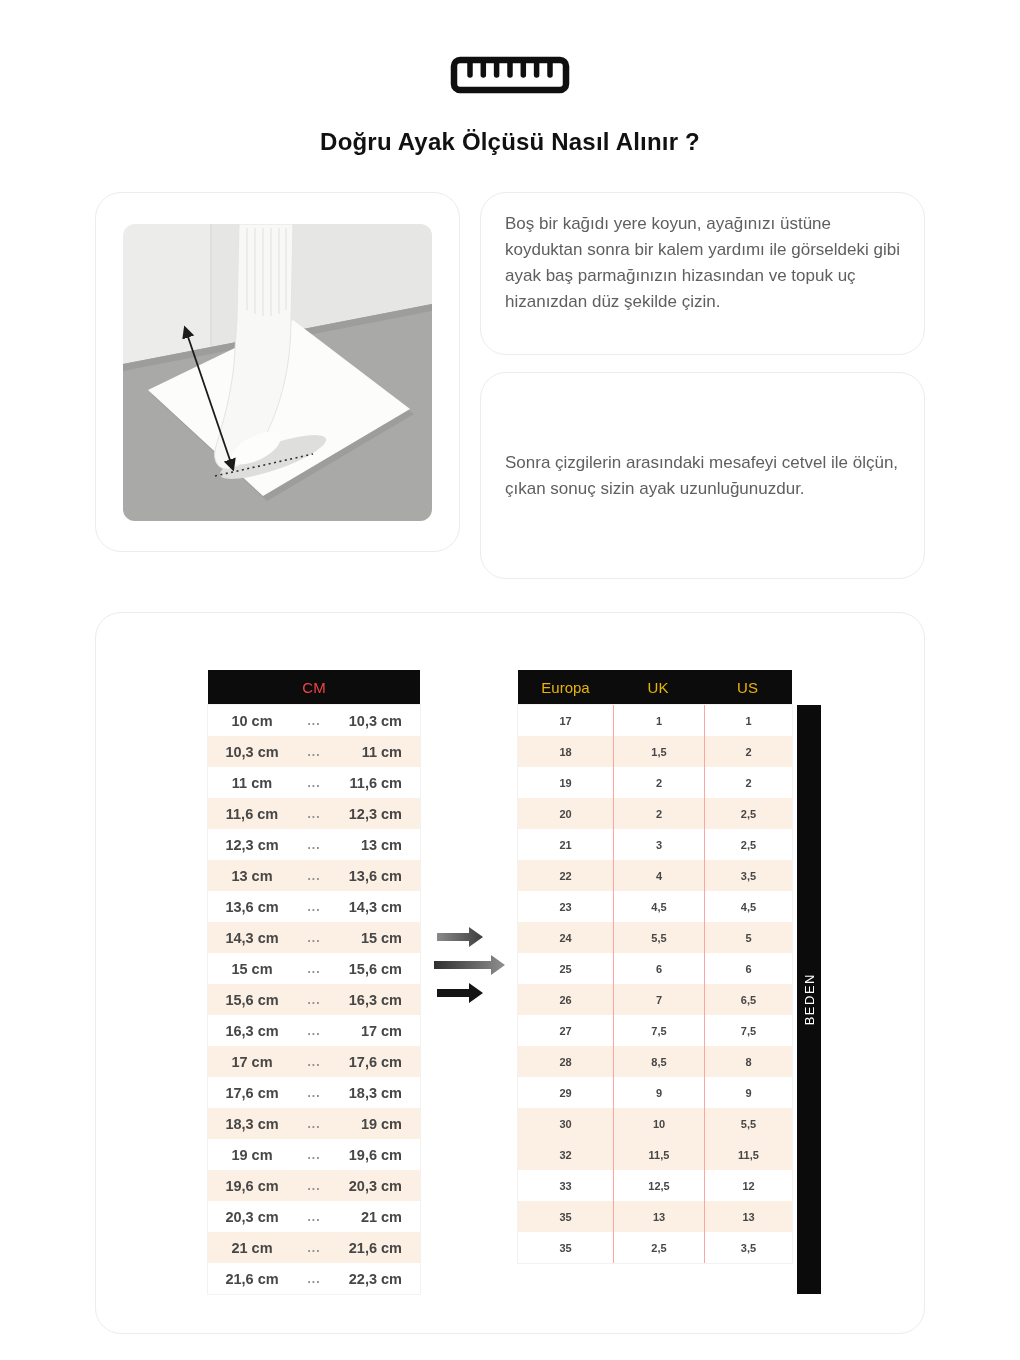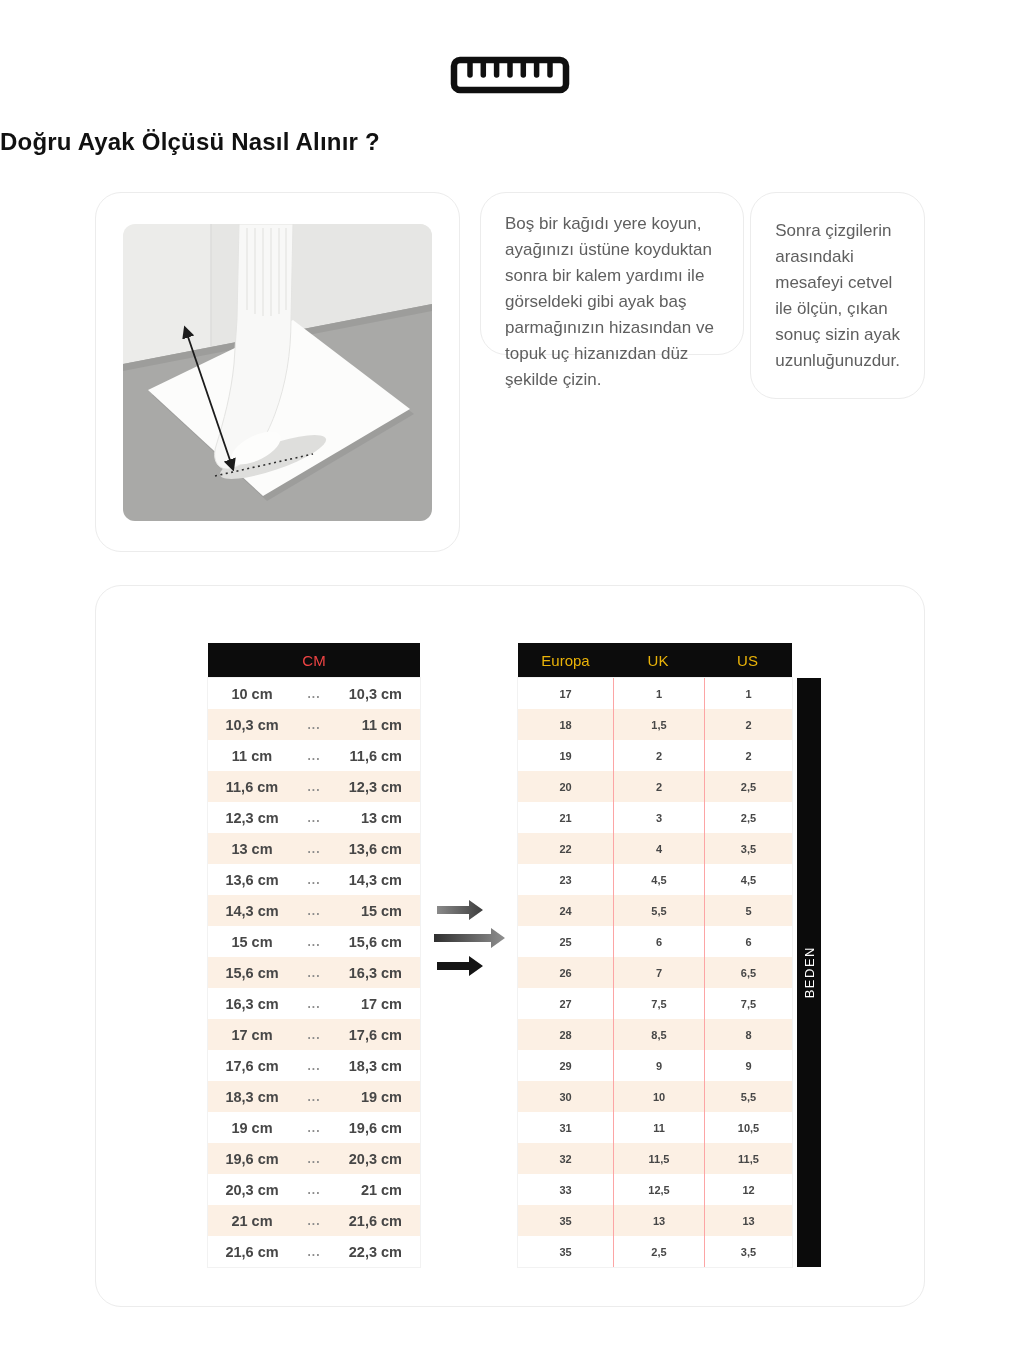--- a/index.html
+++ b/index.html
@@ -8,26 +8,26 @@
     --txt:#474747;
     --para:#5f5f5f;
     --card-border:#ececec;
   }
   *{box-sizing:border-box;margin:0;padding:0}
   body{
     width:1020px;height:1360px;background:#ffffff;
     font-family:"Liberation Sans", sans-serif;color:#1a1a1a;position:relative;
   }
   .ruler-wrap{width:120px;margin:56px auto 0;display:flex;justify-content:center}
-  h1.page-title{margin-top:34px;font-size:24px;font-weight:bold;color:#111;letter-spacing:.2px}
+  h1.page-title{margin-top:34px;text-align:center;font-size:24px;font-weight:bold;color:#111;letter-spacing:.2px}
   .row1{display:flex;gap:20px;margin:36px 95px 0}
   .card{border:1px solid var(--card-border);border-radius:26px;background:#fff}
   .photo-card{width:365px;height:360px;padding:31px 27px 29px;flex:none}
   .photo-frame{width:309px;height:297px;border-radius:12px;overflow:hidden;display:block}
-  .right-col{flex:1;display:flex;flex-direction:row;gap:6px}
+  .right-col{flex:1;display:flex;flex-direction:column;gap:17px}
   .text-card-1{height:163px;padding:18px 24px 10px}
   .text-card-2{height:207px;padding:10px 24px;display:flex;align-items:center}
   .para{font-size:17px;line-height:26px;color:var(--para)}
   .size-card{margin:33px 95px 0;height:722px;padding-top:30px}
   h2.section-title{text-align:center;font-size:20px;font-weight:bold;color:#141414}
   .tables{display:flex;margin-top:27px;padding-left:112px;align-items:flex-start}
   
   .cm-table{width:212px;flex:none}
   .tbl-header{height:35px;background:var(--header-bg);color:#ef4444;font-size:15px;
     display:flex;align-items:center;justify-content:center}
@@ -317,25 +317,20 @@
           <div class="sz-row">
             <div class="sz-cell">29</div>
             <div class="sz-cell">9</div>
             <div class="sz-cell">9</div>
           </div>
           <div class="sz-row alt">
             <div class="sz-cell">30</div>
             <div class="sz-cell">10</div>
             <div class="sz-cell">5,5</div>
           </div>
-          <div class="sz-row">
-            <div class="sz-cell">31</div>
-            <div class="sz-cell">11</div>
-            <div class="sz-cell">10,5</div>
-          </div>
           <div class="sz-row alt">
             <div class="sz-cell">32</div>
             <div class="sz-cell">11,5</div>
             <div class="sz-cell">11,5</div>
           </div>
           <div class="sz-row">
             <div class="sz-cell">33</div>
             <div class="sz-cell">12,5</div>
             <div class="sz-cell">12</div>
           </div>

